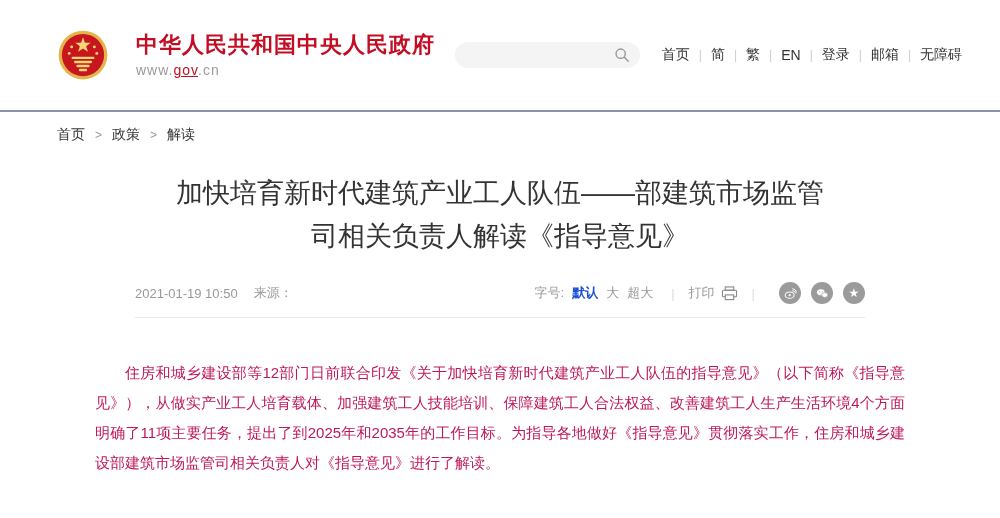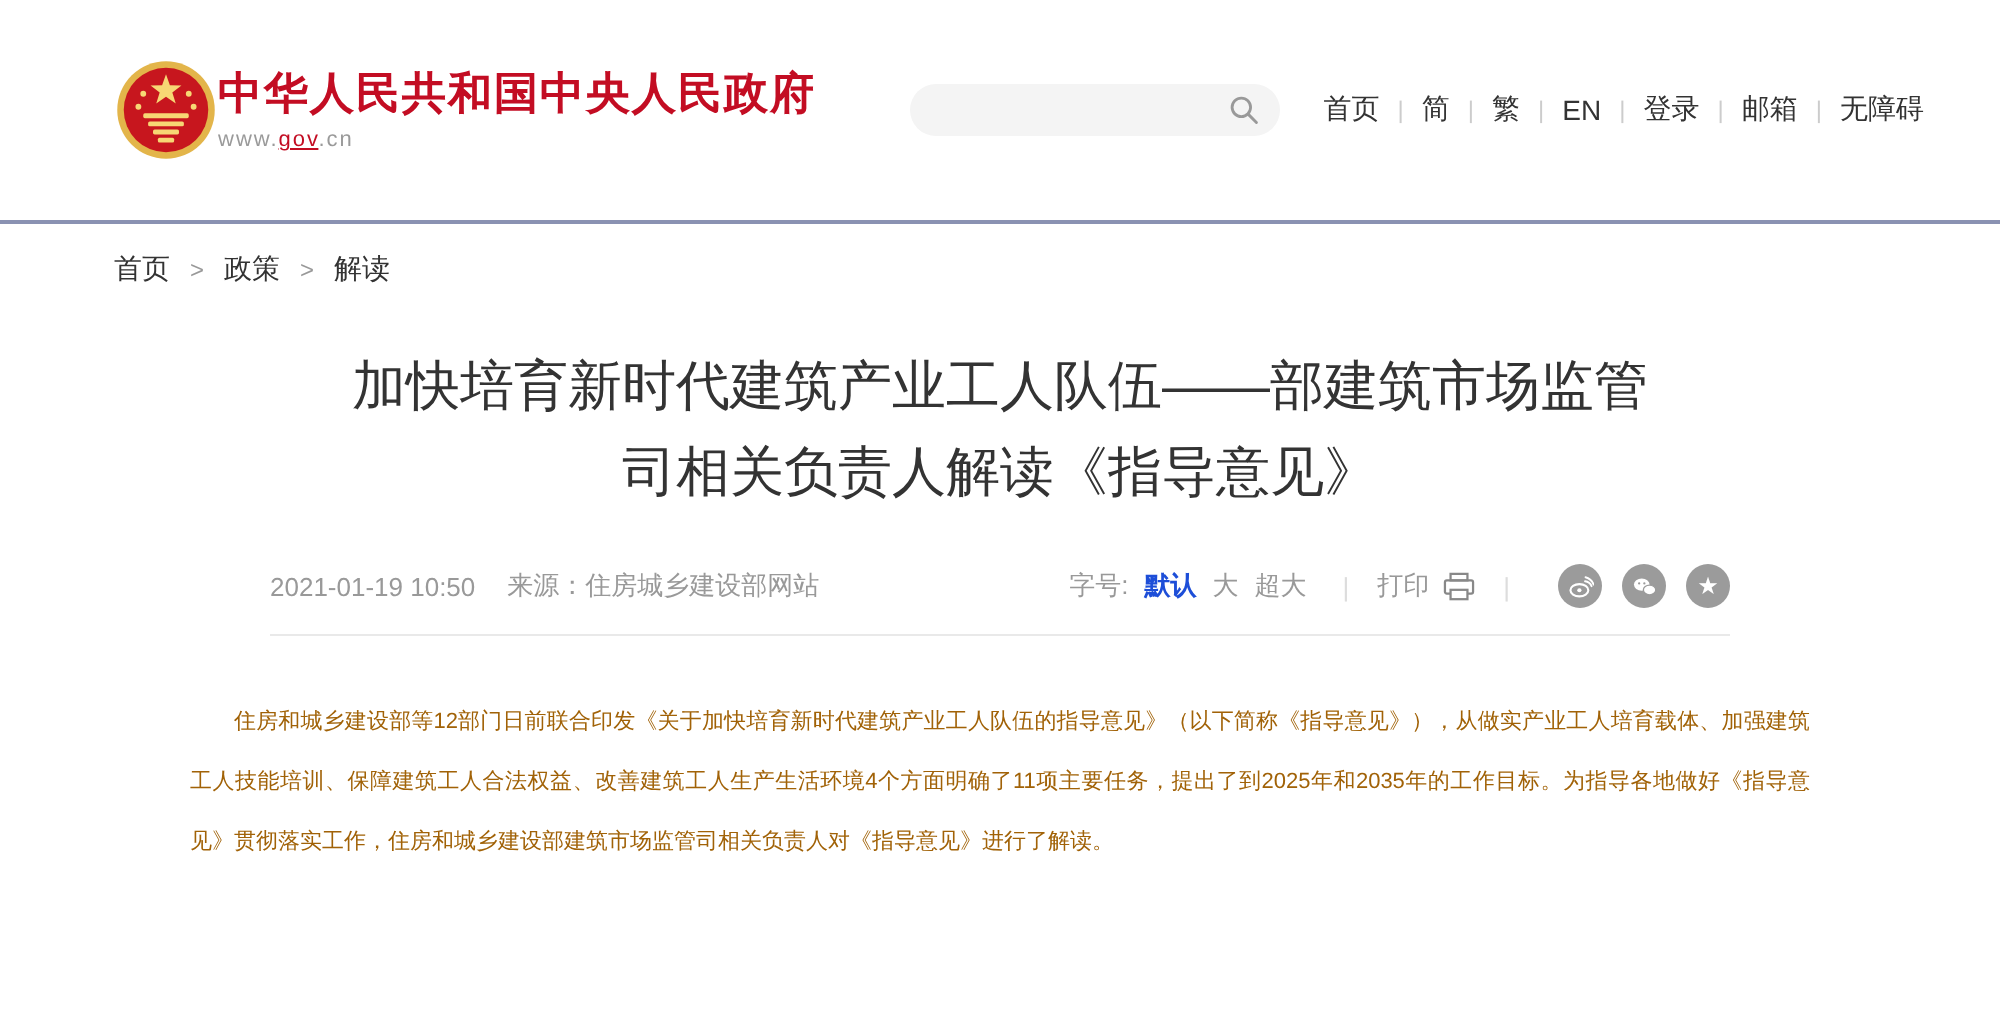--- a/index.html
+++ b/index.html
@@ -12,26 +12,26 @@
 
   
   .header {
     height:112px;
     padding:0 38px 0 57px;
     display:flex; align-items:center;
     border-bottom:2px solid #8a92b2;
   }
   .logo-block { display:flex; align-items:center; }
   .emblem { width:52px; height:52px; display:block; }
-  .site-text { margin-left:0; }
+  .site-text { margin-left:27px; }
   .site-name {
     color:#c30d23; font-size:22px; font-weight:bold;
     letter-spacing:1px; line-height:1.2;
   }
-  .site-url { font-size:11px; color:#9a9a9a; margin-top:4px; letter-spacing:1px; }
+  .site-url { font-size:14px; color:#9a9a9a; margin-top:4px; letter-spacing:1px; }
   .site-url .gov { color:#c30d23; text-decoration:underline; }
 
   .search-box {
     margin-left:auto;
     width:185px; height:26px;
     background:#f4f4f4; border-radius:13px;
     display:flex; align-items:center;
     padding:0 10px 0 14px;
   }
   .search-input {
@@ -82,22 +82,22 @@
   .share-circle {
     width:22px; height:22px; border-radius:50%;
     background:#9b9b9b; color:#fff;
     display:flex; align-items:center; justify-content:center;
     margin-left:10px; cursor:pointer;
   }
   .share-circle svg { width:13px; height:13px; }
   .share-circle .star-glyph { font-size:12px; line-height:1; }
 
   .article-body {
-    margin-top:28px;
-    font-size:11px; line-height:30px; color:#a16207;
+    margin-top:40px;
+    font-size:15px; line-height:30px; color:#be185d;
     text-align:justify;
   }
   .article-body p { text-indent:2em; }
 </style>
 </head>
 <body>
 
 <div class="header">
   <div class="logo-block">
     <svg class="emblem" viewBox="0 0 64 64">
@@ -155,21 +155,20 @@
 <div class="article">
   <h1 class="article-title">
     <span>加快培育新时代建筑产业工人队伍——部建筑市场监管</span><br>
     <span>司相关负责人解读《指导意见》</span>
   </h1>
 
   <div class="meta-row">
     <div class="meta-left">
       <span class="date">2021-01-19 10:50</span>
       <span>来源：</span>
-      <span>住房城乡建设部网站</span>
     </div>
     <div class="meta-right">
       <span class="lbl">字号:</span>
       <span class="font-opt default">默认</span>
       <span class="font-opt">大</span>
       <span class="font-opt">超大</span>
       <span class="meta-sep">|</span>
       <span class="print-wrap">
         <span>打印</span>
         <svg class="print-icon" viewBox="0 0 18 16">

